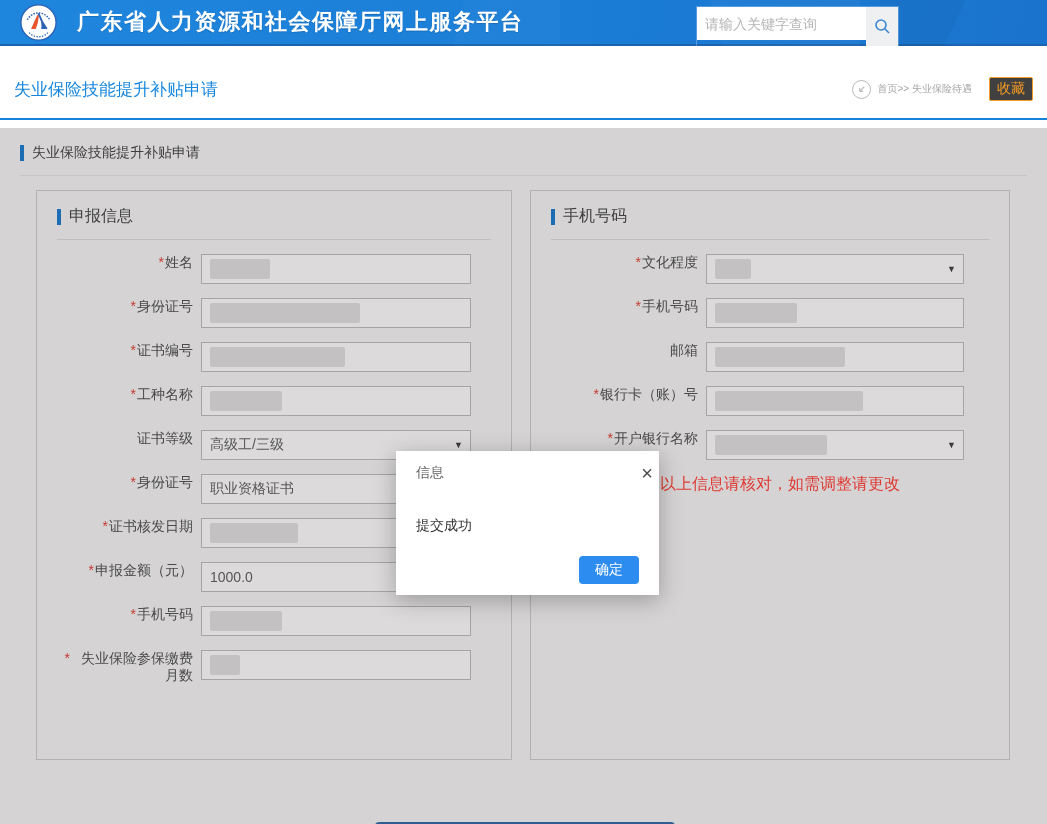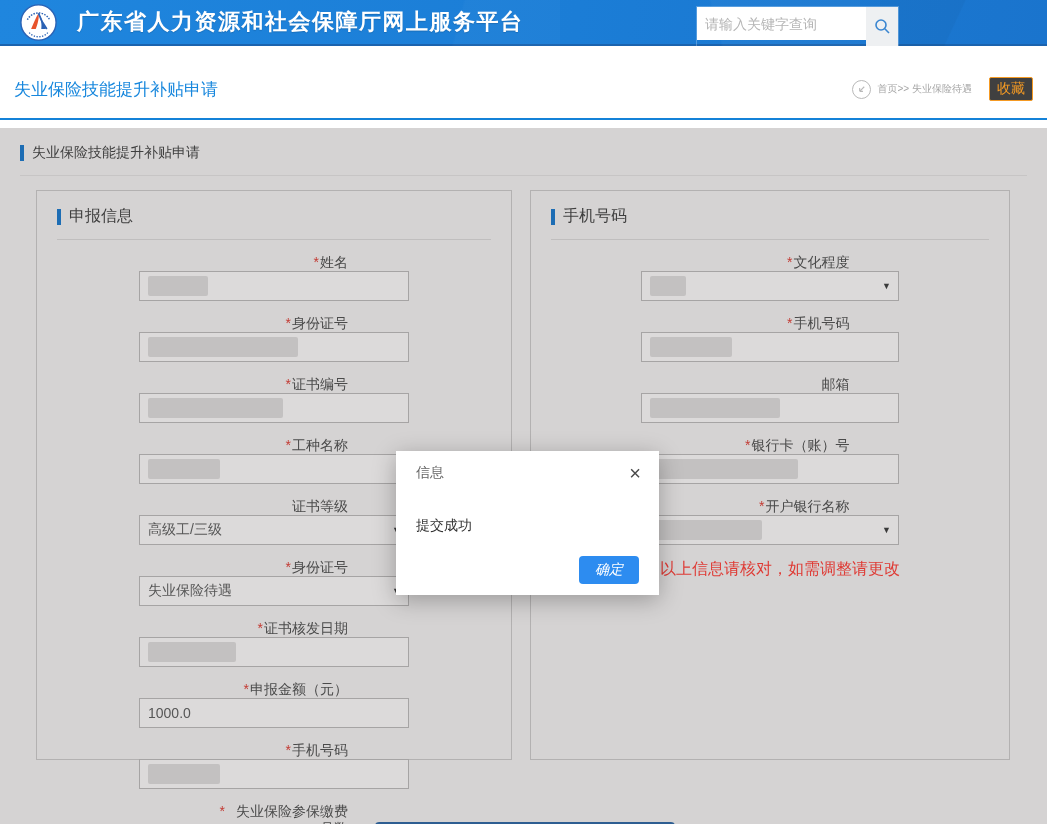--- a/index.html
+++ b/index.html
@@ -58,21 +58,21 @@
   .panel{
     position:absolute;top:62px;height:570px;
     border:1px solid #b3b1b1;box-sizing:border-box;background:#d5d3d3;
   }
   .panel-left{left:36px;width:476px;}
   .panel-right{left:530px;width:480px;}
   .panel-head{display:flex;align-items:center;padding:15px 0 0 20px;}
   .panel-title{font-size:16px;color:#3f3f3f;}
   .panel-rule{margin:12px 20px 0 20px;border:none;border-top:1px solid #c0bebe;}
   .form{padding-top:14px;}
-  .row{display:flex;align-items:center;min-height:30px;margin-bottom:14px;flex-direction:column;}
+  .row{display:flex;align-items:flex-start;min-height:30px;margin-bottom:14px;}
   .lbl{width:156px;text-align:right;font-size:14px;color:#4a4a4a;margin-right:8px;line-height:17px;flex:0 0 auto;}
   .panel-right .lbl{width:167px;}
   .lbl .star{color:#c33a33;margin-right:1px;}
   .lbl .inner{display:inline;}
   .row-wrap .lbl .inner{display:inline-block;max-width:122px;text-align:right;vertical-align:top;}
   .ctl{
     position:relative;width:270px;height:30px;box-sizing:border-box;
     border:1px solid #a6a4a4;background:#dcdada;
     display:flex;align-items:center;padding:0 8px;
   }
@@ -86,30 +86,29 @@
     background:#2e5e92;border:none;border-radius:4px;color:#ccd5df;font-size:15px;
     display:flex;align-items:center;justify-content:center;cursor:pointer;
     font-family:"Liberation Sans","DejaVu Sans",sans-serif;
   }
   
   .modal{
     position:absolute;left:396px;top:451px;width:263px;height:144px;
     background:#ffffff;box-shadow:0 5px 22px rgba(0,0,0,.28);z-index:50;
     box-sizing:border-box;
   }
-  .modal-head{display:flex;align-items:center;justify-content:space-between;padding:13px 18px 0 20px;}
+  .modal-head{display:flex;align-items:center;justify-content:space-between;padding:13px 6px 0 20px;}
   .modal-title{font-size:14px;color:#666;}
   .modal-close{font-size:20px;line-height:16px;color:#4a4a4a;cursor:pointer;background:none;border:none;padding:0;font-family:"Liberation Sans","DejaVu Sans",sans-serif;}
   .modal-body{margin-top:35px;padding:0 20px;font-size:14px;color:#333;}
   .modal-ok{
     position:absolute;right:20px;bottom:11px;width:60px;height:28px;
     background:#2d8cf0;border:none;border-radius:4px;color:#ffffff;font-size:14px;
     cursor:pointer;display:flex;align-items:center;justify-content:center;
     font-family:"Liberation Sans","DejaVu Sans",sans-serif;
-    font-style:italic;
   }
 </style>
 </head>
 <body>
 
 <div class="app-header">
   <div class="facet f1"></div>
   <div class="facet f2"></div>
   <div class="facet f3"></div>
   <span class="logo">
@@ -197,21 +196,21 @@
         <div class="lbl"><span class="star"></span><span class="inner">证书等级</span></div>
         <div class="ctl">
           <span class="val">高级工/三级</span>
           <span class="arrow">▼</span>
         </div>
       </div>
 
       <div class="row">
         <div class="lbl"><span class="star">*</span><span class="inner">身份证号</span></div>
         <div class="ctl">
-          <span class="val">失业保险待遇</span>
+          <span class="val">职业资格证书</span>
           <span class="arrow">▼</span>
         </div>
       </div>
 
 
       <div class="row">
         <div class="lbl"><span class="star">*</span><span class="inner">证书核发日期</span></div>
         <div class="ctl">
             <span class="mask" style="width: 88px;"></span>
           </div>

